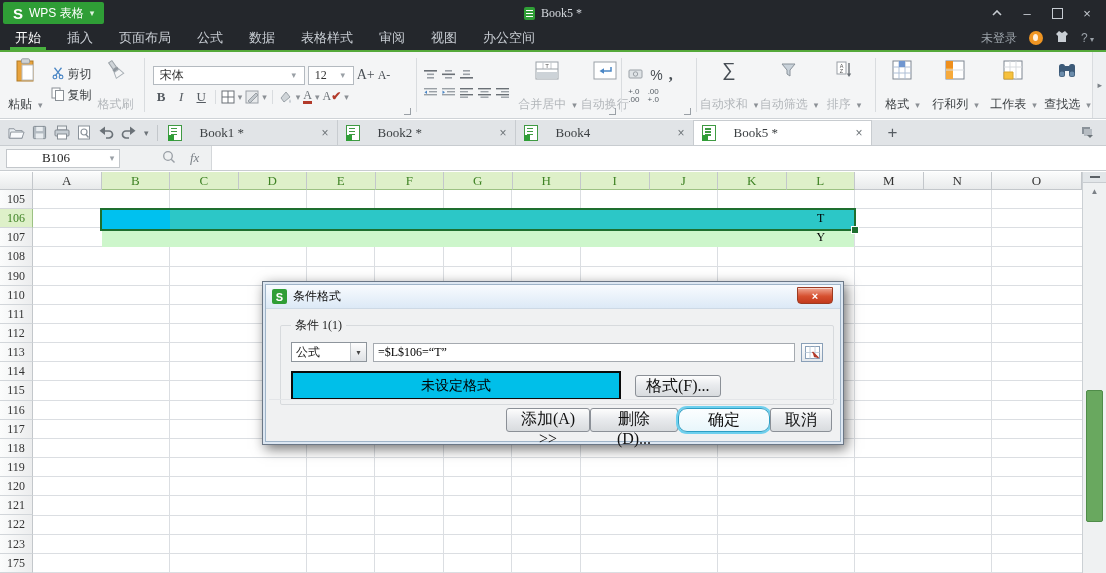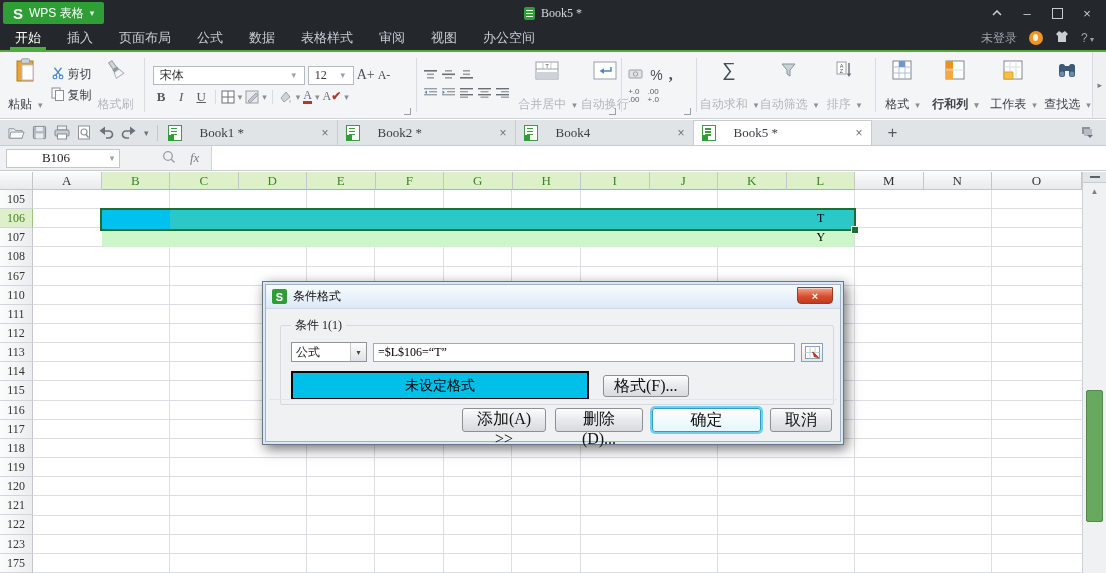--- a/index.html
+++ b/index.html
@@ -110,27 +110,27 @@
   .dlg-fs{position:absolute;left:14px;top:32px;width:554px;height:88px;border:1px solid #d7dadd;border-radius:2px;margin:0;padding:6px 10px 0 10px;box-sizing:border-box;}
   .dlg-fs legend{font-size:12px;color:#222;padding:0 4px;}
   .drow1{display:flex;align-items:center;gap:6px;margin-top:2px;}
   .dd{width:76px;height:20px;background:#fff;border:1px solid #8e959c;display:flex;align-items:center;box-sizing:border-box;}
   .dd span.txt{flex:1;padding-left:4px;font-size:12px;}
   .dd .dda{width:15px;height:100%;border-left:1px solid #c3c7cb;background:linear-gradient(#fdfdfd,#dfe2e5);display:flex;align-items:center;justify-content:center;font-size:8px;color:#444;}
   .dinput{flex:1;height:19px;border:1px solid #a5aab0;font-family:"Liberation Serif",serif;font-size:12px;padding:0 4px;box-sizing:border-box;outline:none;background:#fff;}
   .picker{width:22px;height:19px;border:1px solid #8aa0b8;background:linear-gradient(#fdfdfd,#e4e8ec);display:flex;align-items:center;justify-content:center;padding:0;}
   .drow2{display:flex;align-items:center;margin-top:9px;}
   .dlabel{width:142px;font-size:12px;line-height:15px;color:#111;}
-  .preview{width:298px;height:29px;border:2px solid #0a0a0a;box-sizing:border-box;display:flex;align-items:center;justify-content:center;font-size:14px;color:#000;}
+  .preview{width:330px;height:29px;border:2px solid #0a0a0a;box-sizing:border-box;display:flex;align-items:center;justify-content:center;font-size:14px;color:#000;}
   .fmtbtn{margin-left:14px;}
   .dbtn{height:22px;background:linear-gradient(#fdfdfd,#e9ebee 45%,#d8dbde);border:1px solid #8b9097;border-radius:3px;font-family:"Liberation Serif",serif;font-size:16px;color:#111;padding:0 10px;}
   .dhr{position:absolute;left:3px;right:3px;bottom:41px;border-top:1px solid #e3e5e8;}
-  .btnrow{position:absolute;right:8px;bottom:9px;display:flex;gap:9px;}
+  .btnrow{position:absolute;right:8px;bottom:9px;display:flex;}
   .btnrow .dbtn{height:24px;}
-  .b-add{width:84px;}.b-del{width:88px;}.b-ok{width:109px;}.b-cancel{width:62px;}
+  .b-add{width:84px;}.b-del{width:88px;}.b-ok{width:92px;border-radius:9px;}.b-cancel{width:62px;}
   .dbtn.default{border:1px solid #2e9ec4;box-shadow:0 0 0 2px #6ed0ee;background:linear-gradient(#fcfeff,#e8f6fb);}
 </style>
 </head>
 <body>
 
 <div class="screen">
 
   <div class="titlebar">
     <div class="wps-btn">
       <span class="logo-s">S</span>
@@ -436,21 +436,21 @@
               <line x1="1" y1="7" x2="19" y2="7" stroke="#aebfd6"></line>
               <line x1="1" y1="13" x2="19" y2="13" stroke="#aebfd6"></line>
               <rect x="7" y="1" width="6" height="6" fill="#6f96d0"></rect>
             </svg>
         </span>
         <span class="blabel">
             <span>格式</span>
             <span class="dd-arrow">▾</span>
           </span>
       </div>
-      <div class="bigbtn" style="width:58px;font-weight:bold;">
+      <div class="bigbtn" style="width:58px;">
         <span class="bb-ic">
           <svg width="20" height="20" viewBox="0 0 20 20">
               <rect x="1" y="1" width="18" height="18" fill="#fff" stroke="#7f8792"></rect>
               <rect x="1" y="1" width="7" height="18" fill="#f6a93b"></rect>
               <rect x="1" y="1" width="7" height="7" fill="#ef8f1c"></rect>
               <line x1="1" y1="10" x2="19" y2="10" stroke="#d7dbdf"></line>
             </svg>
         </span>
         <span class="blabel">
             <span>行和列</span>
@@ -601,21 +601,21 @@
         <div class="colhdr hl">L</div>
         <div class="colhdr">M</div>
         <div class="colhdr">N</div>
         <div class="colhdr">O</div>
       </div>
     <div class="rowheaders">
         <div class="rowhdr">105</div>
         <div class="rowhdr hl">106</div>
         <div class="rowhdr">107</div>
         <div class="rowhdr">108</div>
-        <div class="rowhdr">167</div>
+        <div class="rowhdr">190</div>
         <div class="rowhdr">110</div>
         <div class="rowhdr">111</div>
         <div class="rowhdr">112</div>
         <div class="rowhdr">113</div>
         <div class="rowhdr">114</div>
         <div class="rowhdr">115</div>
         <div class="rowhdr">116</div>
         <div class="rowhdr">117</div>
         <div class="rowhdr">118</div>
         <div class="rowhdr">119</div>

